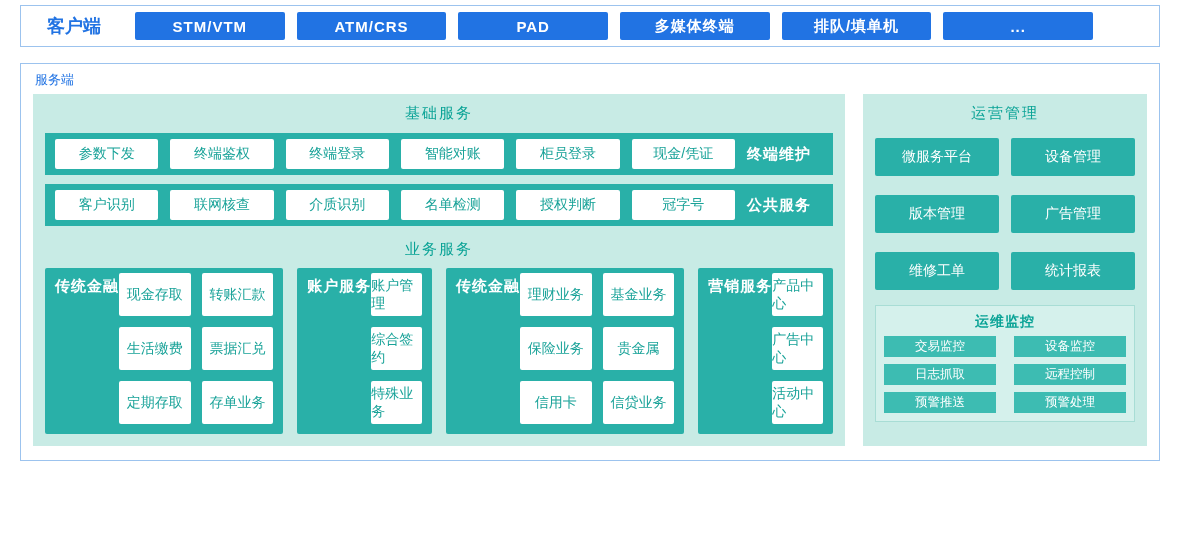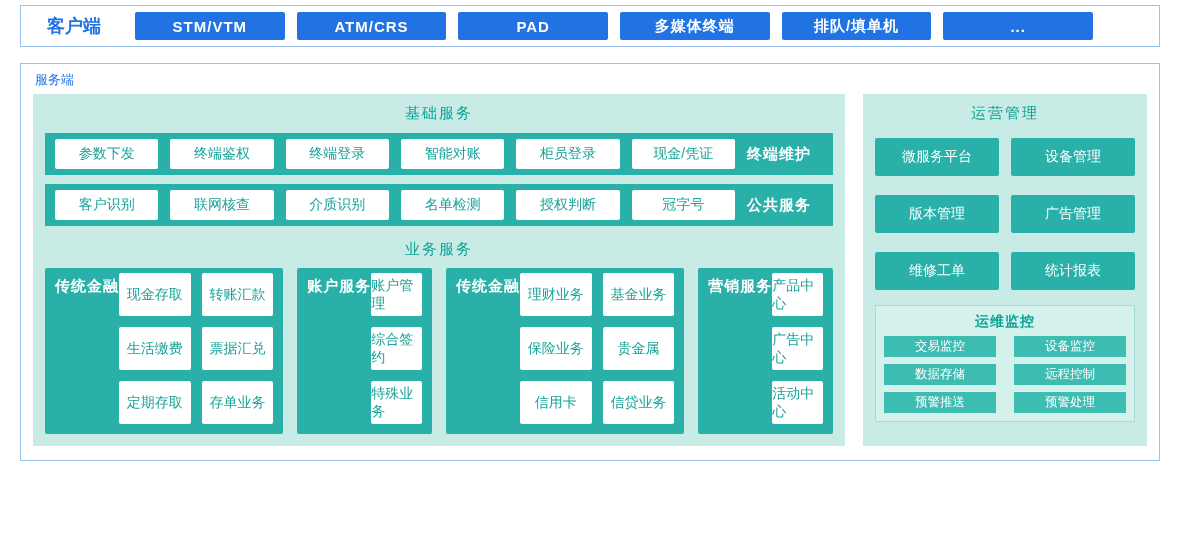--- a/index.html
+++ b/index.html
@@ -171,21 +171,21 @@
           <div class="op-btn">版本管理</div>
           <div class="op-btn">广告管理</div>
           <div class="op-btn">维修工单</div>
           <div class="op-btn">统计报表</div>
         </div>
         <div class="monitor">
           <div class="monitor-title">运维监控</div>
           <div class="monitor-grid">
             <div class="monitor-cell">交易监控</div>
             <div class="monitor-cell">设备监控</div>
-            <div class="monitor-cell">数据存储</div>
+            <div class="monitor-cell">日志抓取</div>
             <div class="monitor-cell">远程控制</div>
             <div class="monitor-cell">预警推送</div>
             <div class="monitor-cell">预警处理</div>
           </div>
         </div>
       </div>
 
     </div>
   </section>
 

